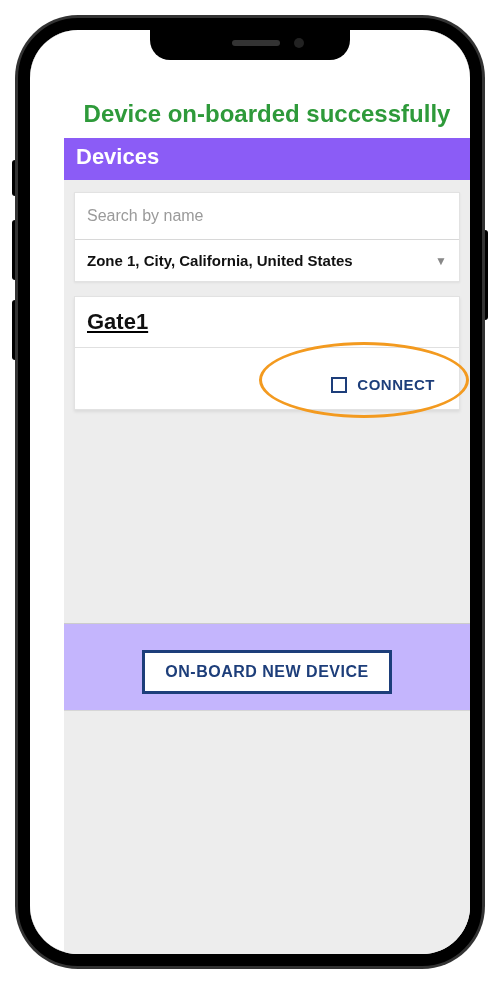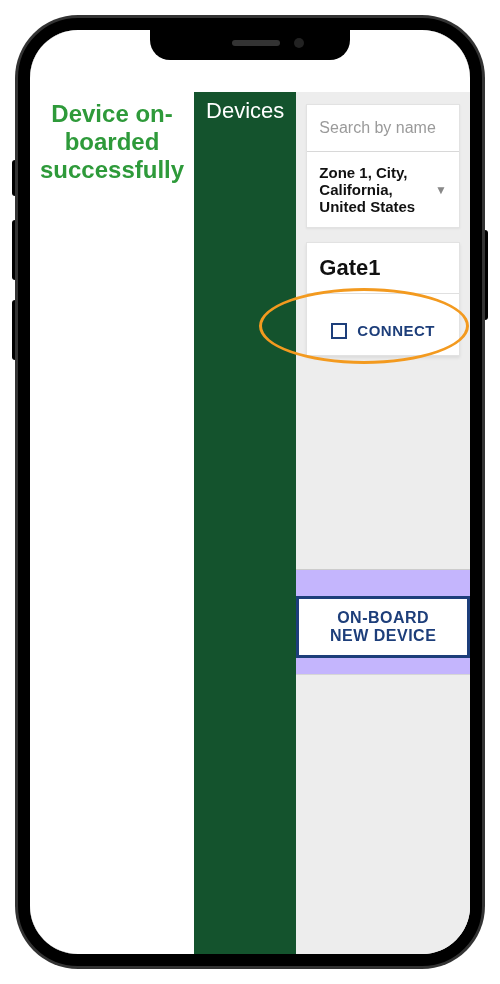--- a/index.html
+++ b/index.html
@@ -56,37 +56,38 @@
   .sb2 { left: 12px; top: 220px; height: 60px; }
   .sb3 { left: 12px; top: 300px; height: 60px; }
   .sb4 { right: 12px; top: 230px; height: 90px; }
 
   .screen {
     position: absolute;
     top: 0; left: 0; right: 0; bottom: 0;
     background: #fff;
     padding-top: 62px;
     display: flex;
-    flex-direction: row;
+    flex-direction: column;
+    padding-left: 34px;
   }
 
   .success-msg {
     color: #2e9a3a;
     font-size: 24px;
     font-weight: 600;
     text-align: center;
     padding: 8px 10px 10px;
     font-stretch: condensed;
   }
 
   .header-bar {
-    background: #14532d;
+    background: #8b5cf6;
     color: #fff;
     font-size: 22px;
-    font-weight: 400;
+    font-weight: 700;
     padding: 6px 12px 10px;
   }
 
   .content {
     flex: 1;
     background: #ededed;
     padding: 0;
     position: relative;
   }
 
@@ -119,21 +120,21 @@
     color: #111;
   }
   .chev { color: #888; font-size: 12px; }
 
   .device-card {
     background: #fff;
     margin: 0 10px;
     border: 1px solid #e2e2e2;
     box-shadow: 0 2px 3px rgba(0,0,0,.08);
   }
-  .device-main { padding: 12px 12px 8px; }
+  .device-main { padding: 12px 12px 8px; text-decoration: underline; }
   .device-name {
     font-size: 22px;
     font-weight: 700;
     color: #111;
     margin-bottom: 4px;
   }
   .mac-row {
     display: flex;
     align-items: center;
     gap: 8px;

